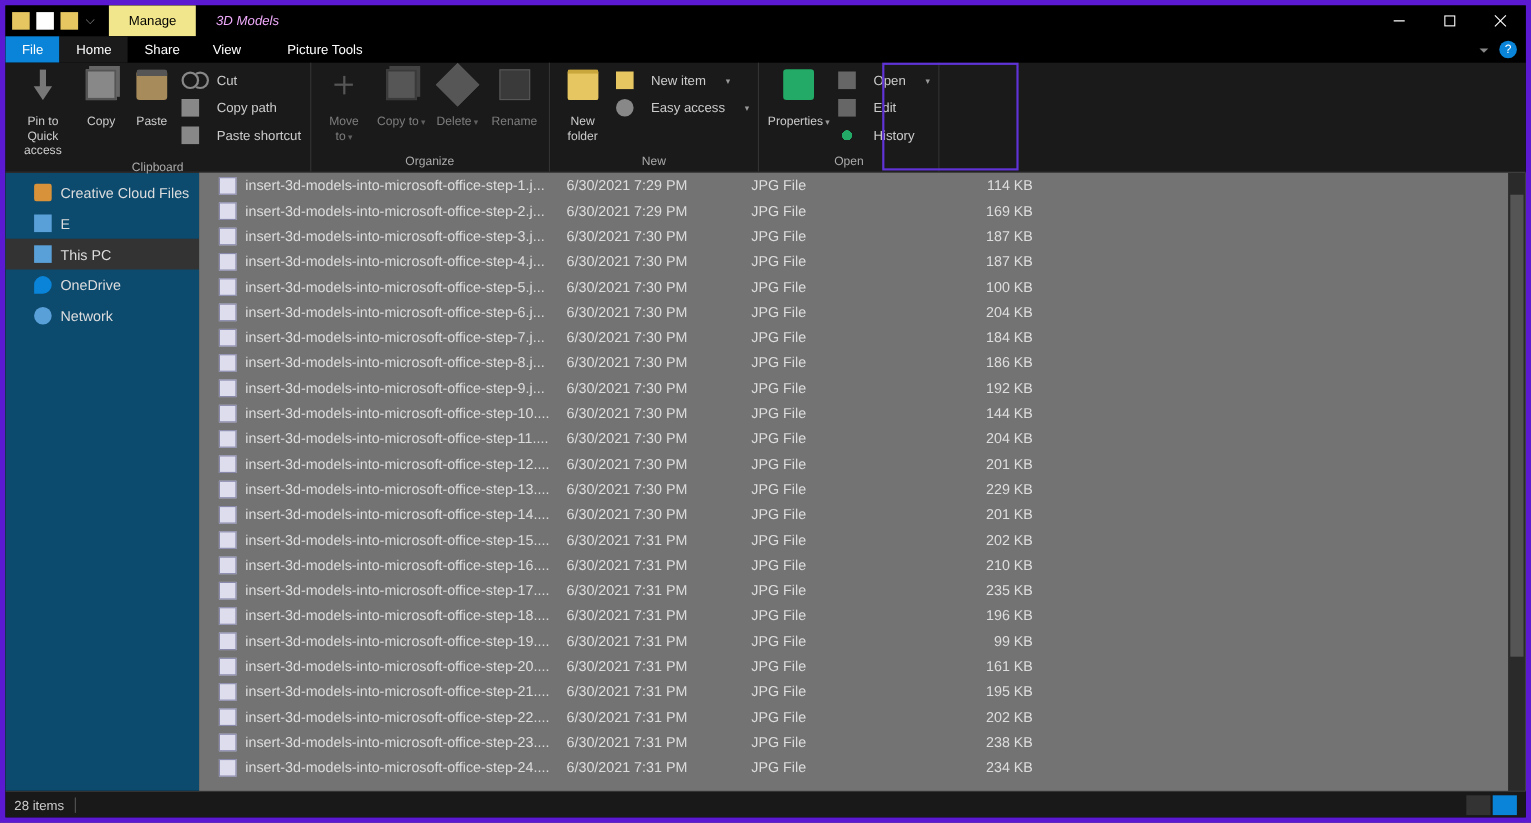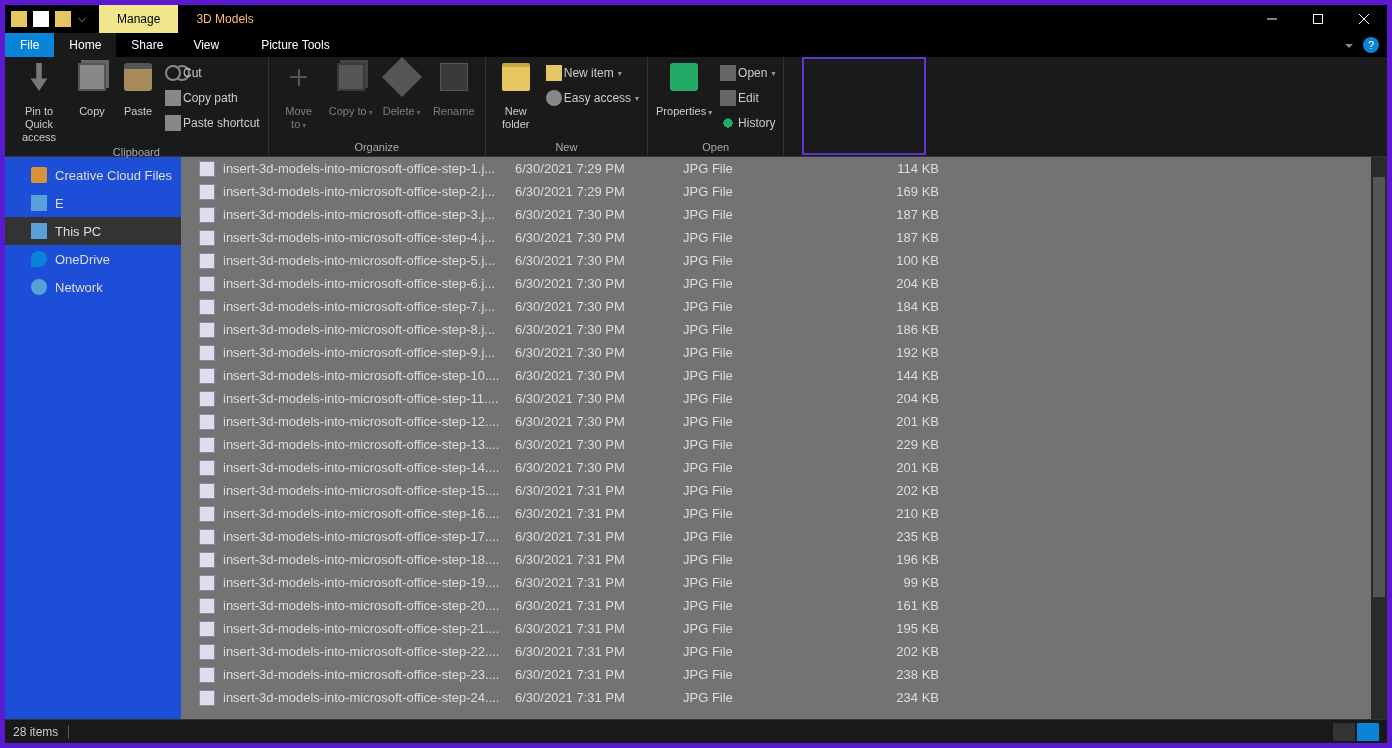--- a/index.html
+++ b/index.html
@@ -7,21 +7,21 @@
 .chrome { position:absolute; inset:5px; background:#000; display:flex; flex-direction:column; }
 
 
 .titlebar { height:28px; background:#000; display:flex; align-items:stretch; color:#fff; font-size:12px; }
 .qat { display:flex; align-items:center; gap:6px; padding:0 6px; }
 .qat .ico { width:16px; height:16px; background:#e6c660; }
 .qat .chev { width:10px; height:10px; border-left:1px solid #888; border-bottom:1px solid #888; transform:rotate(-45deg) scale(.55); margin-top:-3px }
 .title-tabs { display:flex; align-items:stretch; margin-left:6px; }
 .title-tab { display:flex; align-items:center; padding:0 18px; font-size:12px; }
 .title-tab.manage { background:#f2e68c; color:#000; }
-.title-tab.context { color:#fdba74; }
+.title-tab.context { color:#f0abfc;font-style:italic; }
 .win-btns { margin-left:auto; display:flex; }
 .win-btn { width:46px; display:flex; align-items:center; justify-content:center; color:#fff; }
 
 
 .tabsrow { height:24px; background:#000; display:flex; align-items:stretch; font-size:12px; color:#fff; position:relative; }
 .tab { display:flex; align-items:center; padding:0 15px; }
 .tab.file { background:#0a84d8; }
 .tab.active { background:#1a1a1a; }
 .tabsrow .right { margin-left:auto; display:flex; align-items:center; gap:8px; padding-right:8px; }
 .pin-mini { width:12px; height:12px; }
@@ -29,21 +29,21 @@
 
 
 .ribbon { height:100px; background:#1a1a1a; display:flex; color:#ccc; border-bottom:1px solid #333; position:relative; }
 .group { display:flex; flex-direction:column; padding:2px 8px 1px 8px; border-right:1px solid #333; }
 .group .body { flex:1; display:flex; align-items:flex-start; gap:8px; }
 .group .label { font-size:11px; color:#aaa; text-align:center; height:16px; line-height:16px; }
 .bigbtn { display:flex; flex-direction:column; align-items:center; width:52px; padding-top:4px; font-size:11px; text-align:center; line-height:13px; gap:14px; cursor:default; }
 .bigbtn .glyph { width:28px; height:28px; }
 .bigbtn.disabled { opacity:.55; }
 .smallcol { display:flex; flex-direction:column; gap:5px; padding-top:4px; font-size:12px; }
-.smallbtn { display:flex; align-items:center; gap:2px; height:20px; }
+.smallbtn { display:flex; align-items:center; gap:16px; height:20px; }
 .smallbtn .glyph { width:16px; height:16px; }
 .dropglyph { font-size:8px; color:#999; margin-left:2px; }
 
 .select-hl { position:absolute; top:0; bottom:1px; border:2px solid #6033d6; pointer-events:none; }
 
 
 .g-pin{background:#777;clip-path:polygon(40% 0,60% 0,60% 55%,80% 55%,50% 100%,20% 55%,40% 55%);} 
 .g-copy{background:#888;border:2px solid #555;width:22px;height:26px;box-shadow:3px -3px 0 #666;}
 .g-paste{background:#a78b5a;border-radius:3px;width:22px;height:26px;border-top:6px solid #555;}
 .g-cut{border:2px solid #888;border-radius:50%;width:7px;height:7px;box-shadow:9px 0 0 -2px #1a1a1a,9px 0 0 0 #888;}
@@ -57,21 +57,21 @@
 .g-edit{background:#666;width:14px;height:14px;}
 .g-hist{background:radial-gradient(circle,#2a6 40%,transparent 41%);width:14px;height:14px;}
 .g-grid{background:
   linear-gradient(#4aa3e0,#4aa3e0) 0 0/6px 6px no-repeat,
   linear-gradient(#4aa3e0,#4aa3e0) 8px 0/6px 6px no-repeat,
   linear-gradient(#4aa3e0,#4aa3e0) 0 8px/6px 6px no-repeat,
   linear-gradient(#4aa3e0,#4aa3e0) 8px 8px/6px 6px no-repeat;width:14px;height:14px;}
 
 
 .content { flex:1; display:flex; background:#191919; min-height:0; }
-.nav { width:176px; background:#1d4ed8; color:#ddd; font-size:13px; padding-top:4px; }
+.nav { width:176px; background:#0c4a6e; color:#ddd; font-size:13px; padding-top:4px; }
 .nav-item { display:flex; align-items:center; gap:8px; height:28px; padding-left:26px; }
 .nav-item.selected { background:#333; }
 .nav-item .ni { width:16px; height:16px; }
 .ni.cc{background:#d8923a;border-radius:2px;}
 .ni.dr{background:#5aa0d8;}
 .ni.od{background:#0a84d8;border-radius:50% 50% 50% 0;}
 .ni.pc{background:#5aa0d8;}
 .ni.net{background:#5aa0d8;border-radius:50%;}
 
 .files { flex:1; background:#737373; color:#ddd; font-size:13px; overflow:hidden; position:relative; }

